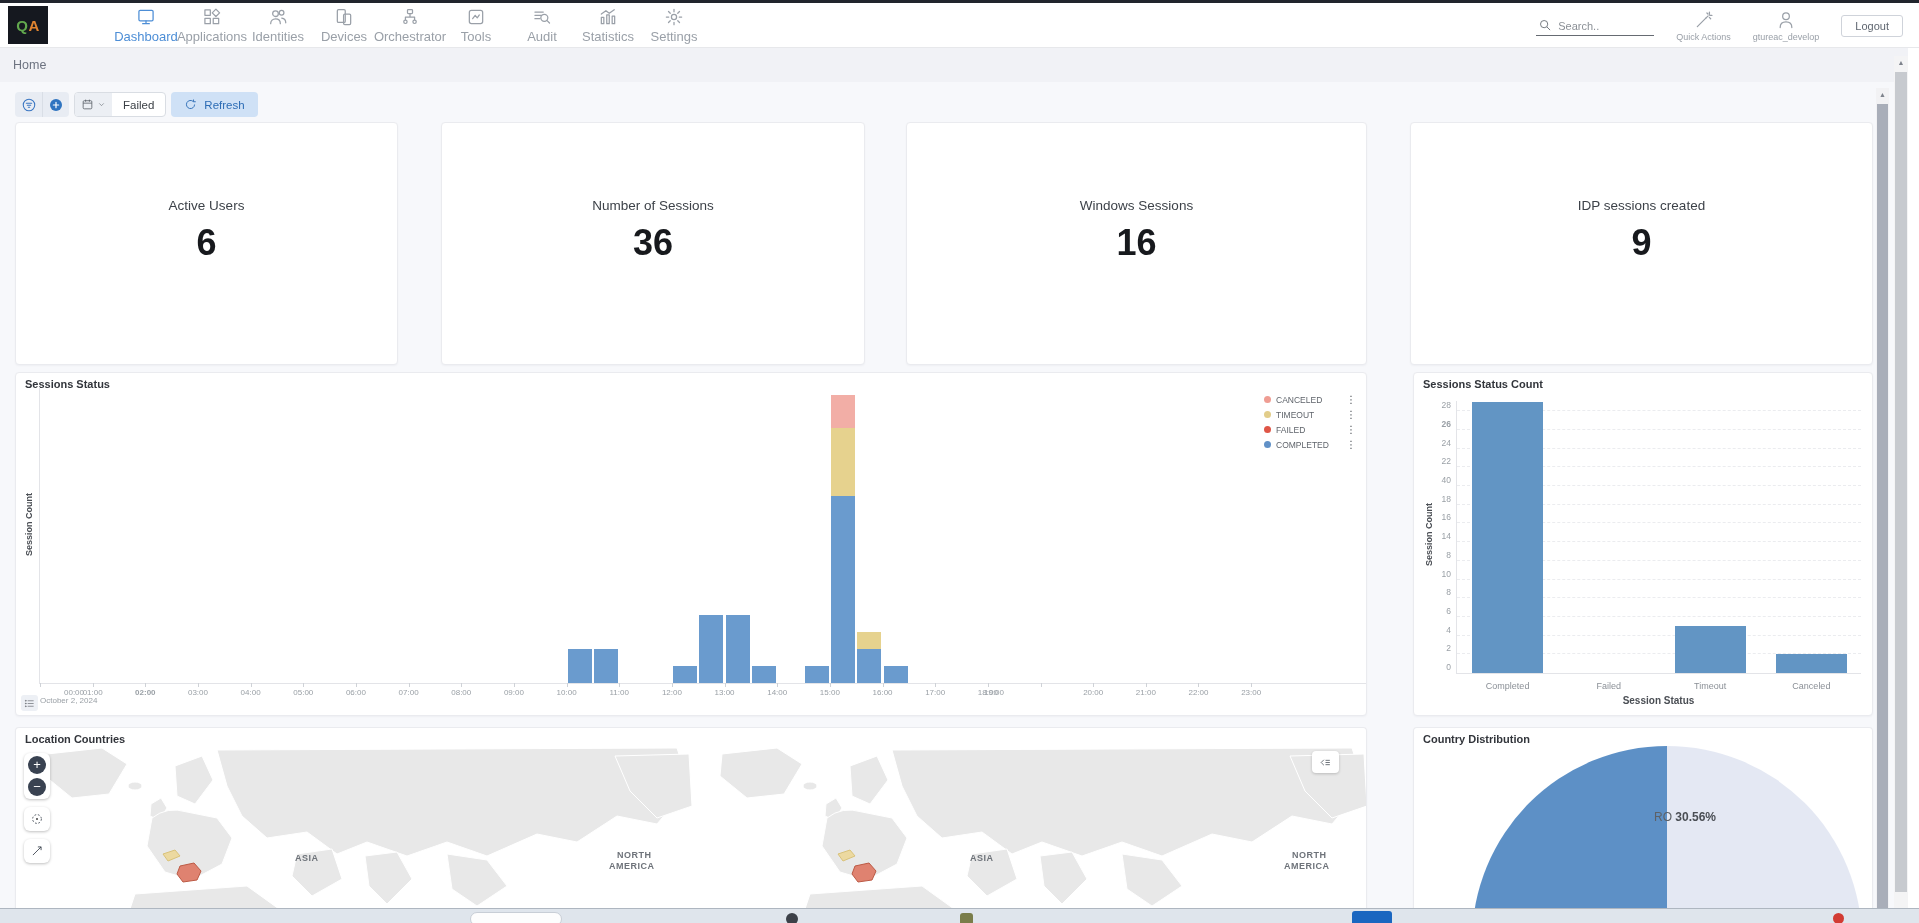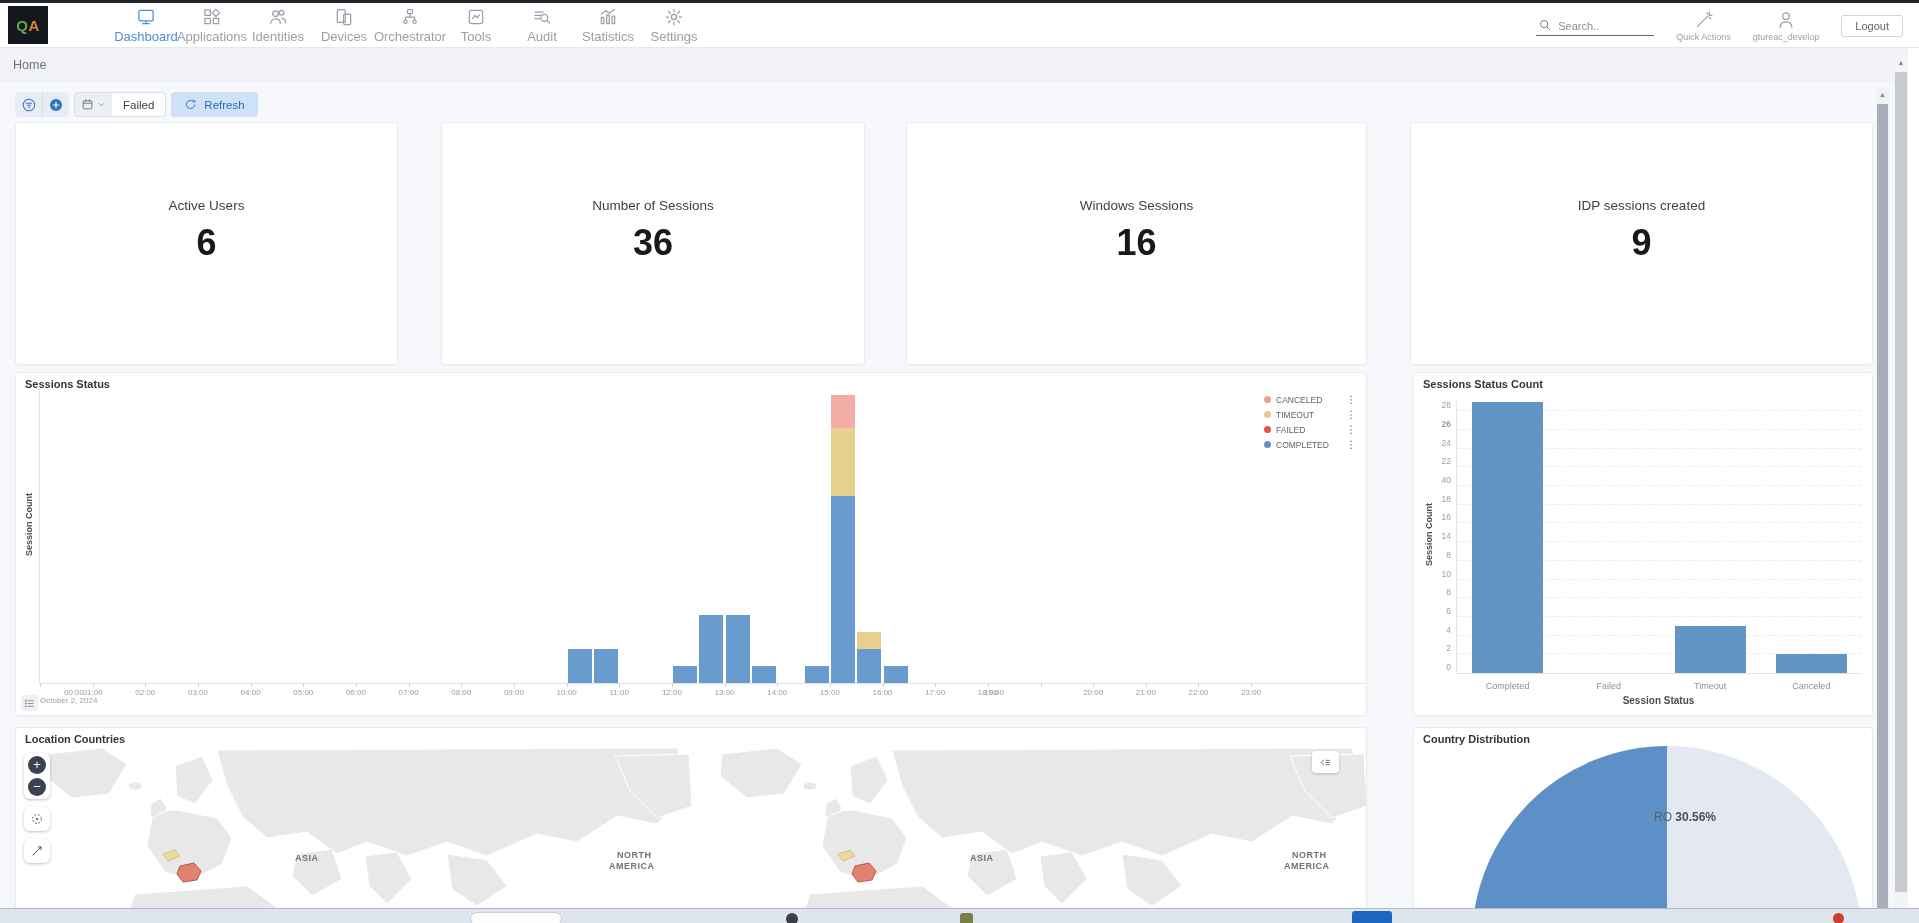--- a/index.html
+++ b/index.html
@@ -285,21 +285,21 @@
   <div class="card" id="card-ss">
     <div class="card-title">Sessions Status</div>
     <div class="ylab" style="left:8px; top:120px;">Session Count</div>
     <div id="plot1">
         <div class="xtick-line" style="left: 0px;"></div>
         <div class="xtick-label" style="left: 0px; margin-left: 24px;">00:00</div>
         <div class="xtick-sub" style="left: 0px;">October 2, 2024</div>
         <div class="xtick-line" style="left: 52.6587px;"></div>
         <div class="xtick-label" style="left: 52.6587px; transform: translateX(-50%);">01:00</div>
         <div class="xtick-line" style="left: 105.317px;"></div>
-        <div class="xtick-label" style="left: 105.317px; transform: translateX(-50%);">02:00</div>
+        <div class="xtick-label" style="left: 105.317px; transform: translateX(-50%); font-weight: bold;">02:00</div>
         <div class="xtick-line" style="left: 157.976px;"></div>
         <div class="xtick-label" style="left: 157.976px; transform: translateX(-50%);">03:00</div>
         <div class="xtick-line" style="left: 210.635px;"></div>
         <div class="xtick-label" style="left: 210.635px; transform: translateX(-50%);">04:00</div>
         <div class="xtick-line" style="left: 263.294px;"></div>
         <div class="xtick-label" style="left: 263.294px; transform: translateX(-50%);">05:00</div>
         <div class="xtick-line" style="left: 315.952px;"></div>
         <div class="xtick-label" style="left: 315.952px; transform: translateX(-50%);">06:00</div>
         <div class="xtick-line" style="left: 368.611px;"></div>
         <div class="xtick-label" style="left: 368.611px; transform: translateX(-50%);">07:00</div>

